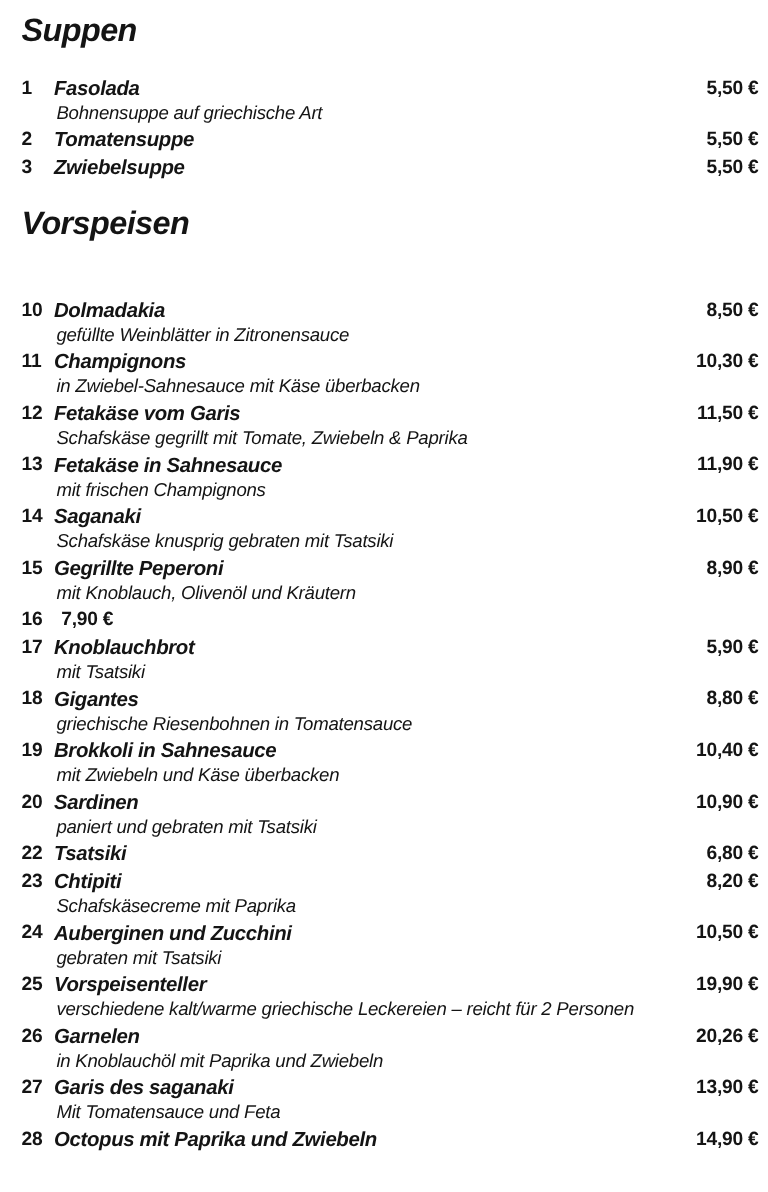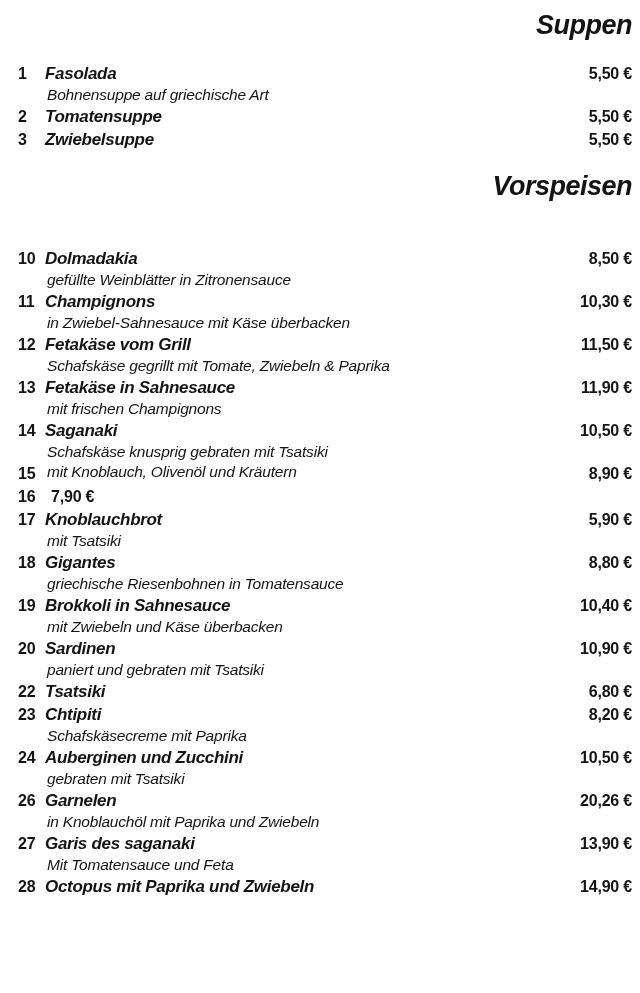--- a/index.html
+++ b/index.html
@@ -9,21 +9,21 @@
     height: 993px;
     overflow: hidden;
     font-family: "Liberation Sans", "DejaVu Sans", sans-serif;
     color: #141414;
   }
   .menu {
     padding: 6px 8px 0 18px;
     width: 100%;
   }
   .section-title {
-    text-align: right;
+    text-align: left;
     font-size: 27px;
     font-weight: 700;
     font-style: italic;
     letter-spacing: -0.5px;
     line-height: 34px;
   }
   .section-title.first { margin-top: 2px; margin-bottom: 20px; }
   .section-title.second { margin-top: 18px; margin-bottom: 44px; }
   .item {
     display: flex;
@@ -112,21 +112,21 @@
         <span class="num">11</span>
         <span class="body">
           <span class="name">Champignons</span>
           <span class="desc">in Zwiebel-Sahnesauce mit Käse überbacken</span>
         </span>
         <span class="price">10,30 €</span>
       </div>
       <div class="item">
         <span class="num">12</span>
         <span class="body">
-          <span class="name">Fetakäse vom Grill</span>
+          <span class="name">Fetakäse vom Garis</span>
           <span class="desc">Schafskäse gegrillt mit Tomate, Zwiebeln &amp; Paprika</span>
         </span>
         <span class="price">11,50 €</span>
       </div>
       <div class="item">
         <span class="num">13</span>
         <span class="body">
           <span class="name">Fetakäse in Sahnesauce</span>
           <span class="desc">mit frischen Champignons</span>
         </span>
@@ -136,20 +136,21 @@
         <span class="num">14</span>
         <span class="body">
           <span class="name">Saganaki</span>
           <span class="desc">Schafskäse knusprig gebraten mit Tsatsiki</span>
         </span>
         <span class="price">10,50 €</span>
       </div>
       <div class="item">
         <span class="num">15</span>
         <span class="body">
+          <span class="name">Gegrillte Peperoni</span>
           <span class="desc">mit Knoblauch, Olivenöl und Kräutern</span>
         </span>
         <span class="price">8,90 €</span>
       </div>
       <div class="item">
         <span class="num">16</span>
         <span class="price">7,90 €</span>
       </div>
       <div class="item">
         <span class="num">17</span>
@@ -198,20 +199,28 @@
         </span>
         <span class="price">8,20 €</span>
       </div>
       <div class="item">
         <span class="num">24</span>
         <span class="body">
           <span class="name">Auberginen und Zucchini</span>
           <span class="desc">gebraten mit Tsatsiki</span>
         </span>
         <span class="price">10,50 €</span>
+      </div>
+      <div class="item">
+        <span class="num">25</span>
+        <span class="body">
+          <span class="name">Vorspeisenteller</span>
+          <span class="desc">verschiedene kalt/warme griechische Leckereien  – reicht für 2 Personen</span>
+        </span>
+        <span class="price">19,90 €</span>
       </div>
       <div class="item">
         <span class="num">26</span>
         <span class="body">
           <span class="name">Garnelen</span>
           <span class="desc">in Knoblauchöl mit Paprika und Zwiebeln</span>
         </span>
         <span class="price">20,26 €</span>
       </div>
       <div class="item">

